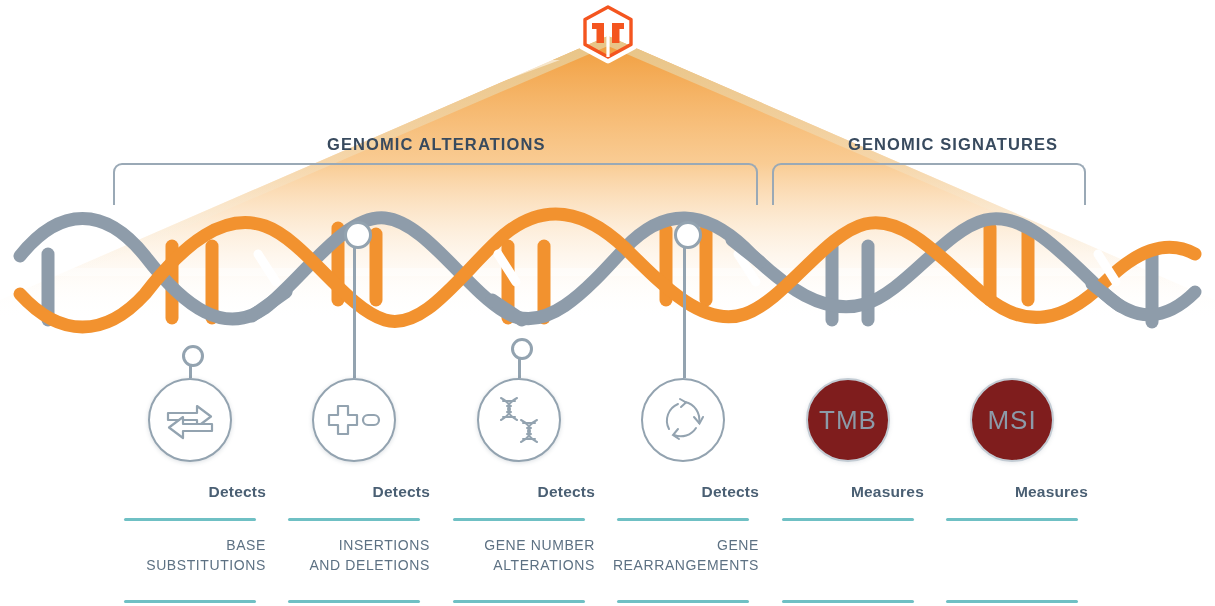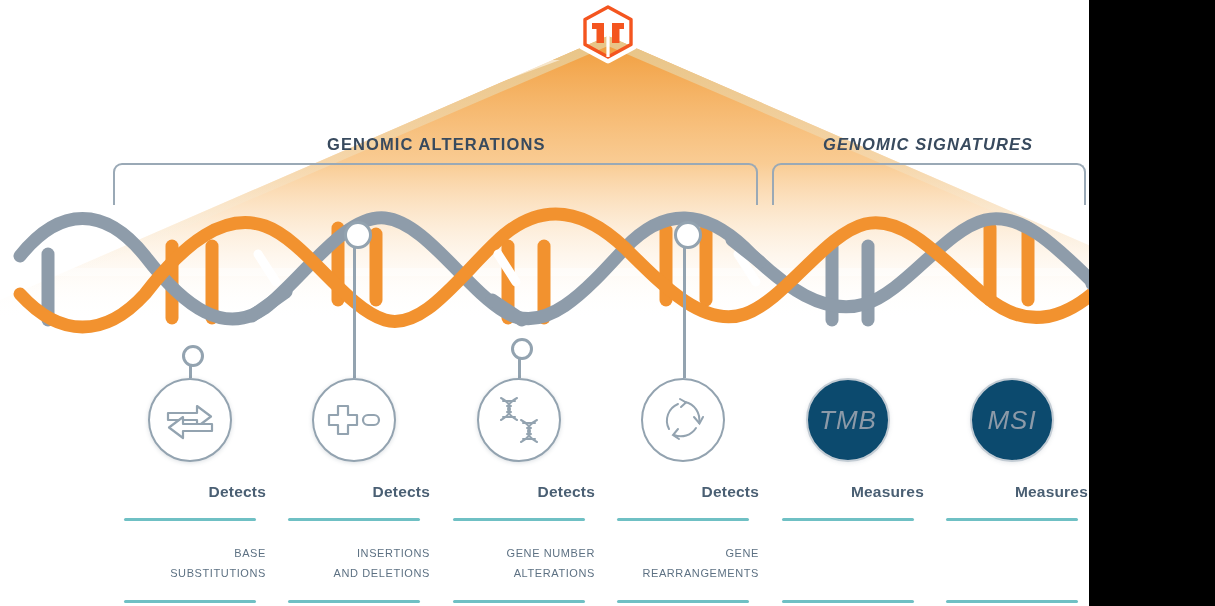--- a/index.html
+++ b/index.html
@@ -1,58 +1,58 @@
 <!DOCTYPE html>
 <html><head>
 <meta charset="utf-8">
 <style>
   html,body{margin:0;padding:0;background:#000;}
   body{width:1215px;height:606px;overflow:hidden;
        font-family:"Liberation Sans",sans-serif;}
-  #stage{position:relative;width:1089px;height:606px;background:#ffffff;overflow:hidden;}
+  #stage{position:relative;width:1215px;height:606px;background:#ffffff;overflow:hidden;}
 
   
   .beam{position:absolute;left:0;top:0;width:1215px;height:320px;}
 
   
   .logo{position:absolute;left:568px;top:2px;width:80px;height:62px;}
 
   
   .sec-title{position:absolute;font-size:16.5px;font-weight:bold;letter-spacing:1.1px;
              color:#384a5e;white-space:nowrap;}
   #sec-title-alterations{left:327px;top:135px;}
-  #sec-title-signatures{left:823px;top:135px;font-style:italic;}
+  #sec-title-signatures{left:848px;top:135px;}
 
   .bracket{position:absolute;border:2px solid #9aa9b6;border-bottom:none;
            border-radius:9px 9px 0 0;height:40px;}
   #bracket-alterations{left:113px;top:163px;width:641px;}
   #bracket-signatures{left:772px;top:163px;width:310px;}
 
   
   .dna{position:absolute;left:0;top:196px;width:1215px;height:160px;}
 
   
   .conn{position:absolute;background:#93a3b0;width:3px;}
   .knob{position:absolute;border-radius:50%;background:#ffffff;border:3px solid #93a3b0;}
 
   
   .icon-circle{position:absolute;width:84px;height:84px;border-radius:50%;
                box-sizing:border-box;display:flex;align-items:center;justify-content:center;}
   .ic-filled{background:#ffffff;border:2px solid #93a3b0;
              box-shadow:0 1px 4px rgba(80,100,120,.22);}
   .ic-open{background:transparent;border:2px solid #93a3b0;}
-  .ic-light{background:#0c4a6e;border:2px solid #c3ccd4;
-            box-shadow:0 1px 4px rgba(80,100,120,.15);font-style:italic;}
+  .ic-light{background:#7f1d1d;border:2px solid #c3ccd4;
+            box-shadow:0 1px 4px rgba(80,100,120,.15);}
   .ic-text{font-size:26px;letter-spacing:1px;color:#8c9aa8;font-weight:400;}
 
   
   .col{position:absolute;width:152px;text-align:right;}
   .verb{font-size:15.5px;font-weight:bold;color:#4a5f73;letter-spacing:.2px;}
   .divider{height:3px;background:#6fc0c4;margin:17px 10px 0 10px;border-radius:2px;}
-  .desc{margin-top:22px;font-size:11px;line-height:20px;letter-spacing:.6px;
+  .desc{margin-top:14px;font-size:14px;line-height:20px;letter-spacing:.6px;
         color:#5d7183;white-space:pre-line;}
   .divider2{position:absolute;height:3px;background:#6fc0c4;border-radius:2px;top:600px;}
 </style>
 </head>
 <body>
 
 <div id="stage">
 
   <svg class="beam" viewBox="0 0 1215 320" preserveAspectRatio="none">
     <defs>

